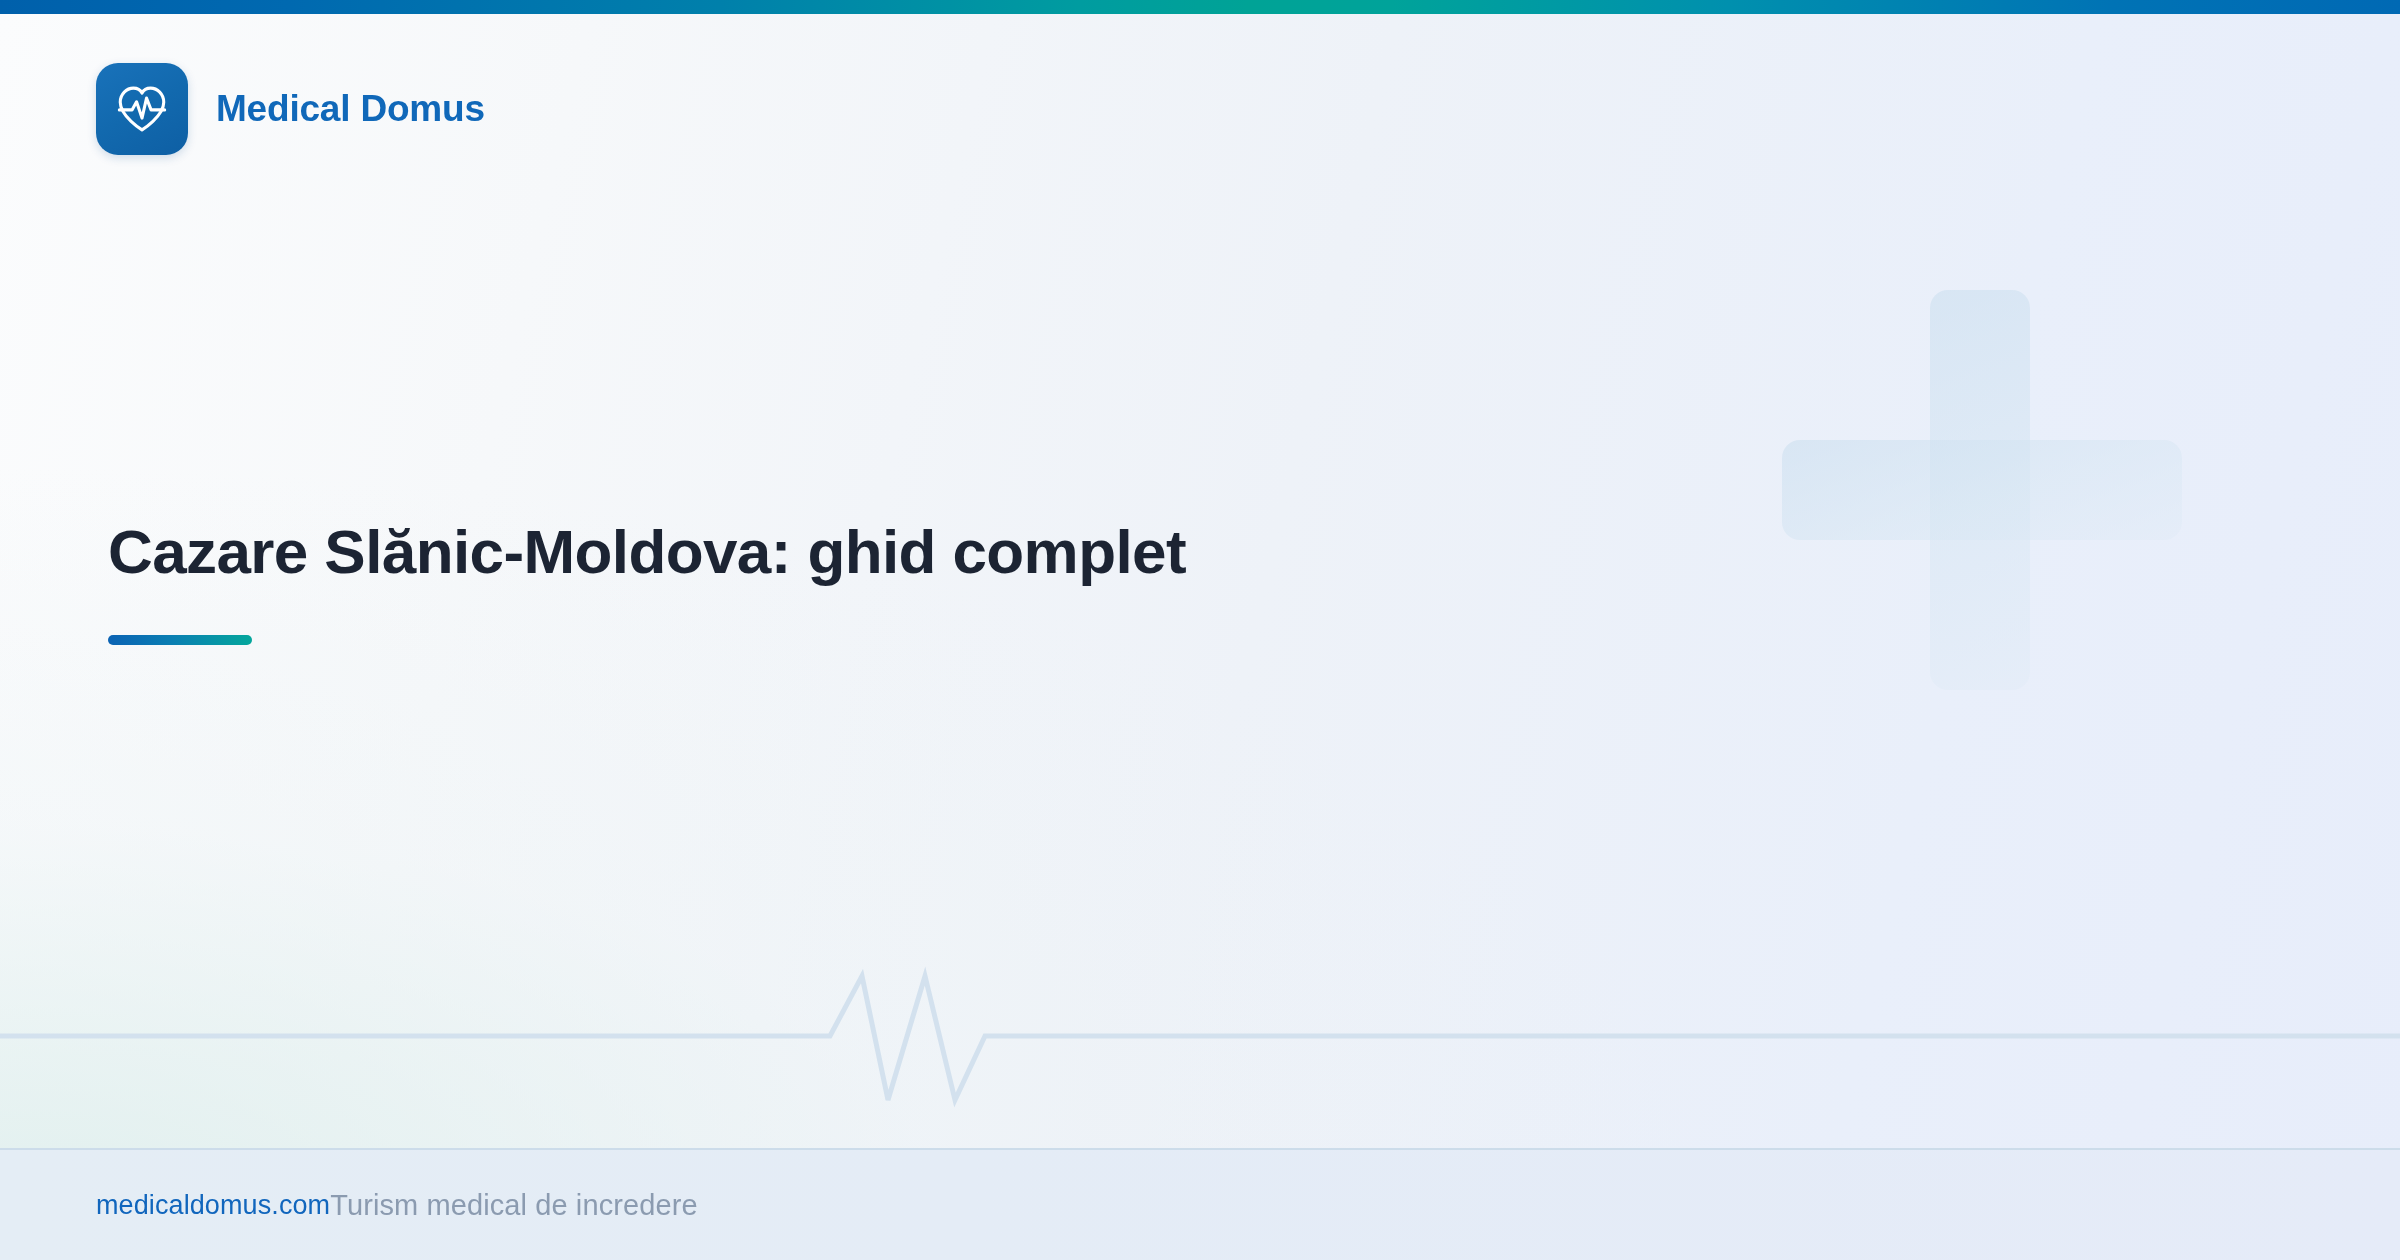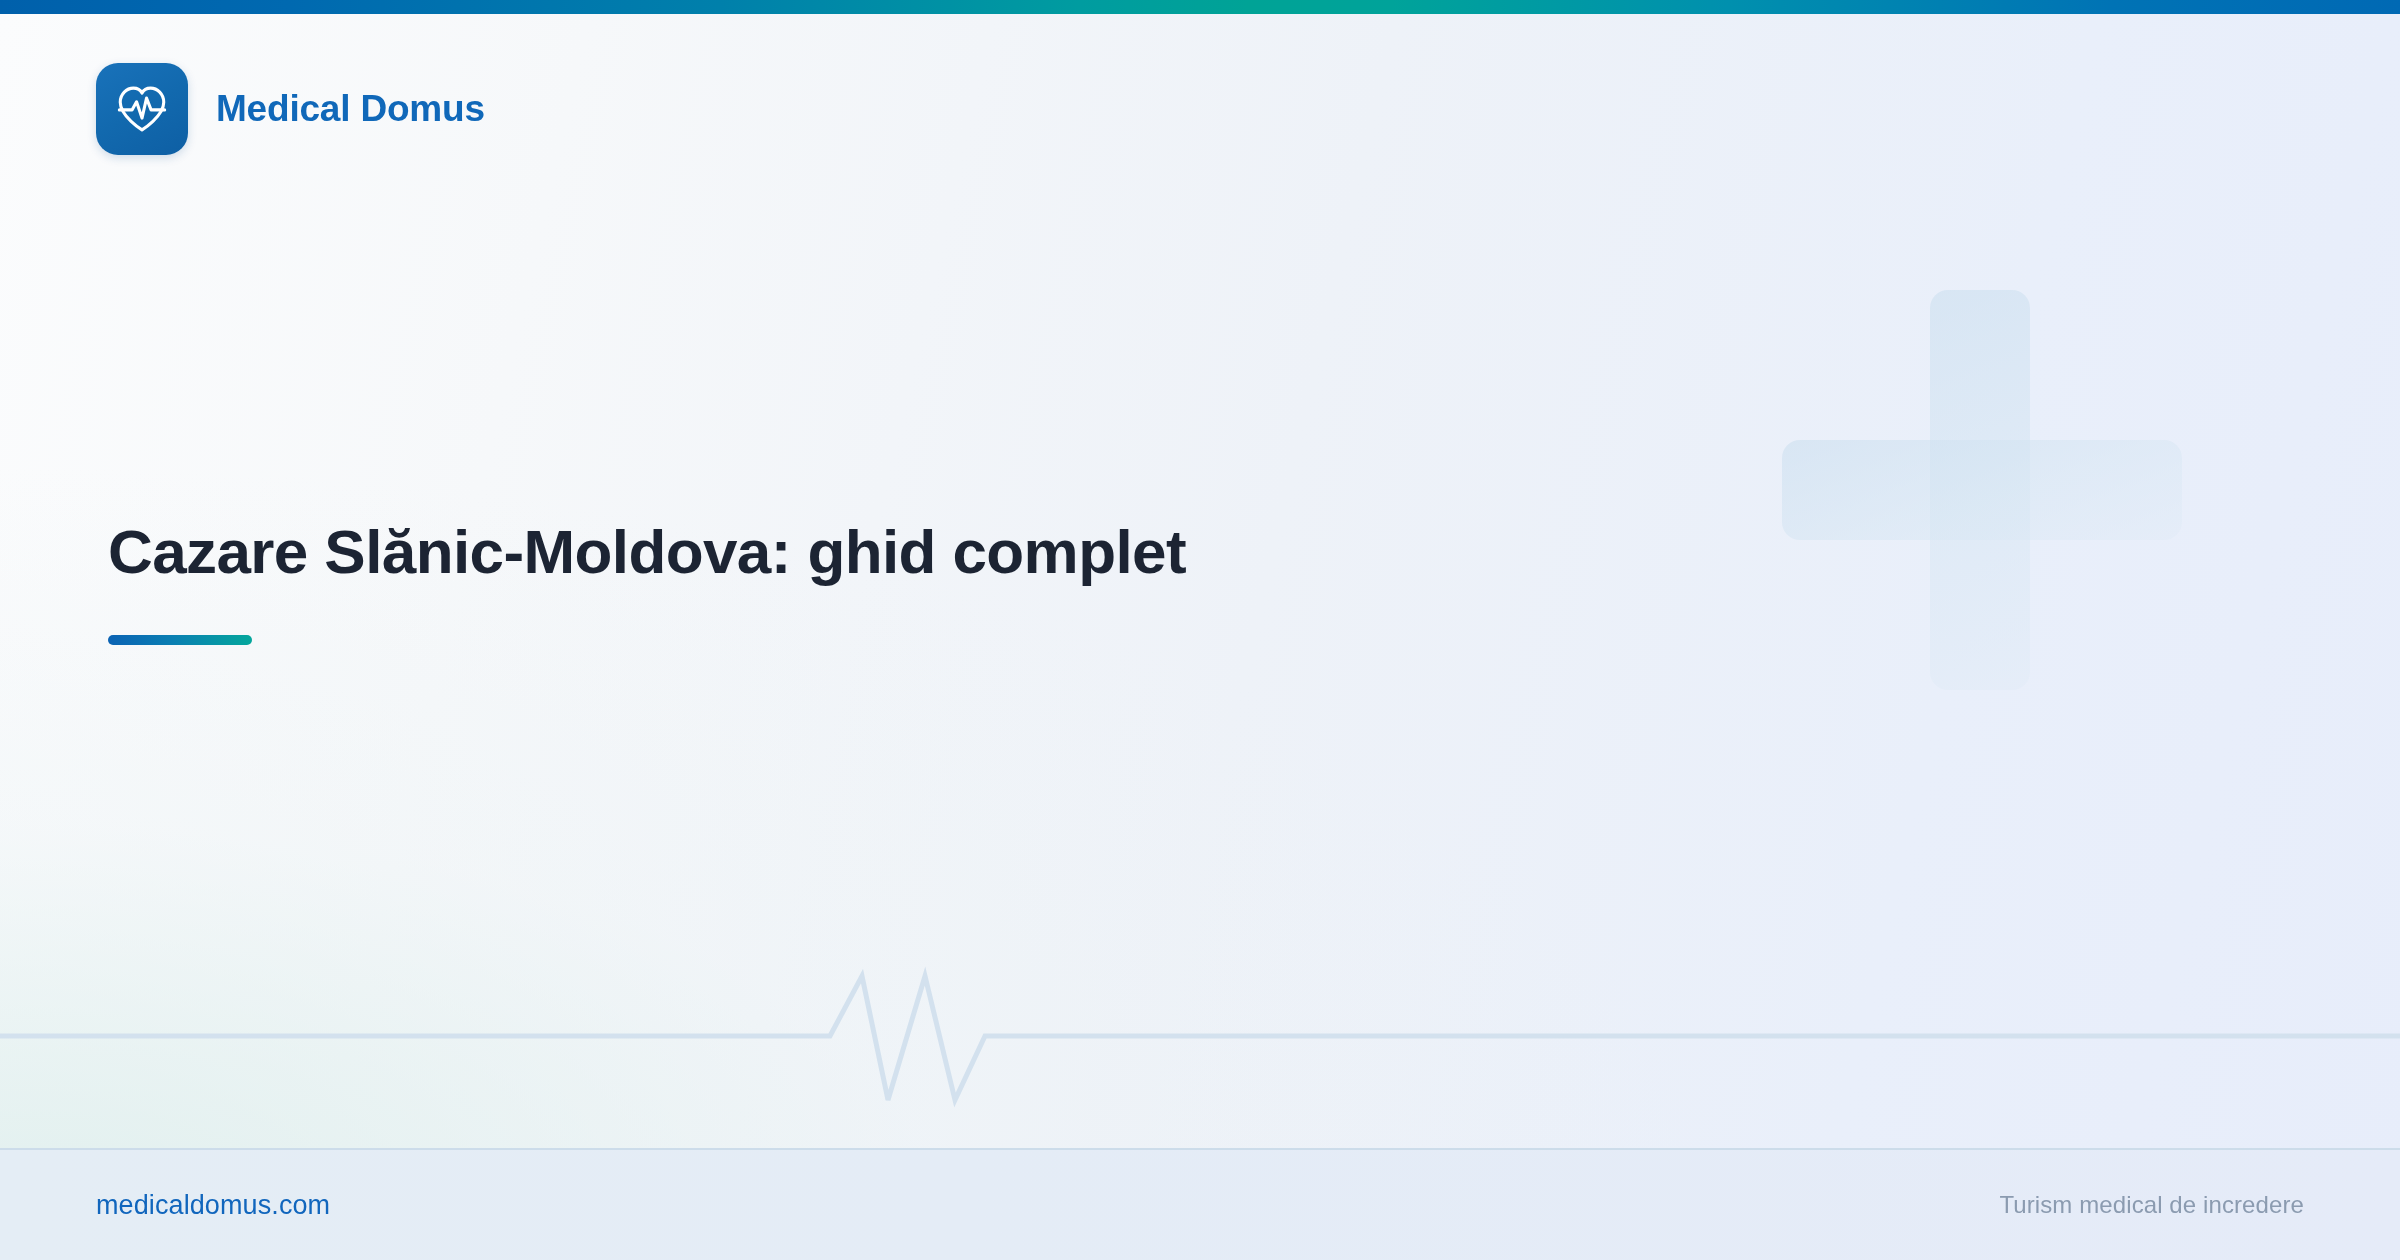--- a/index.html
+++ b/index.html
@@ -113,30 +113,30 @@
 
   
   .footer {
     position:absolute;
     left:0; bottom:0;
     width:2400px; height:112px;
     background:linear-gradient(90deg, #e4edf5 0%, #e4ecf6 40%, #e5ebf8 100%);
     border-top:2px solid #ccdcea;
     display:flex;
     align-items:center;
-    justify-content:space-between;
+    justify-content:flex-start;
     padding:0 96px;
   }
   .footer-url {
     font-size:27px;
     color:#1166bd;
     letter-spacing:0.1px;
   }
   .footer-tag {
-    font-size:24px;
+    font-size:29px;
     color:#8b9bb0;
     letter-spacing:0.1px;
   }
 </style>
 </head>
 <body>
 
 <div class="canvas">
 
   <div class="topbar"></div>

